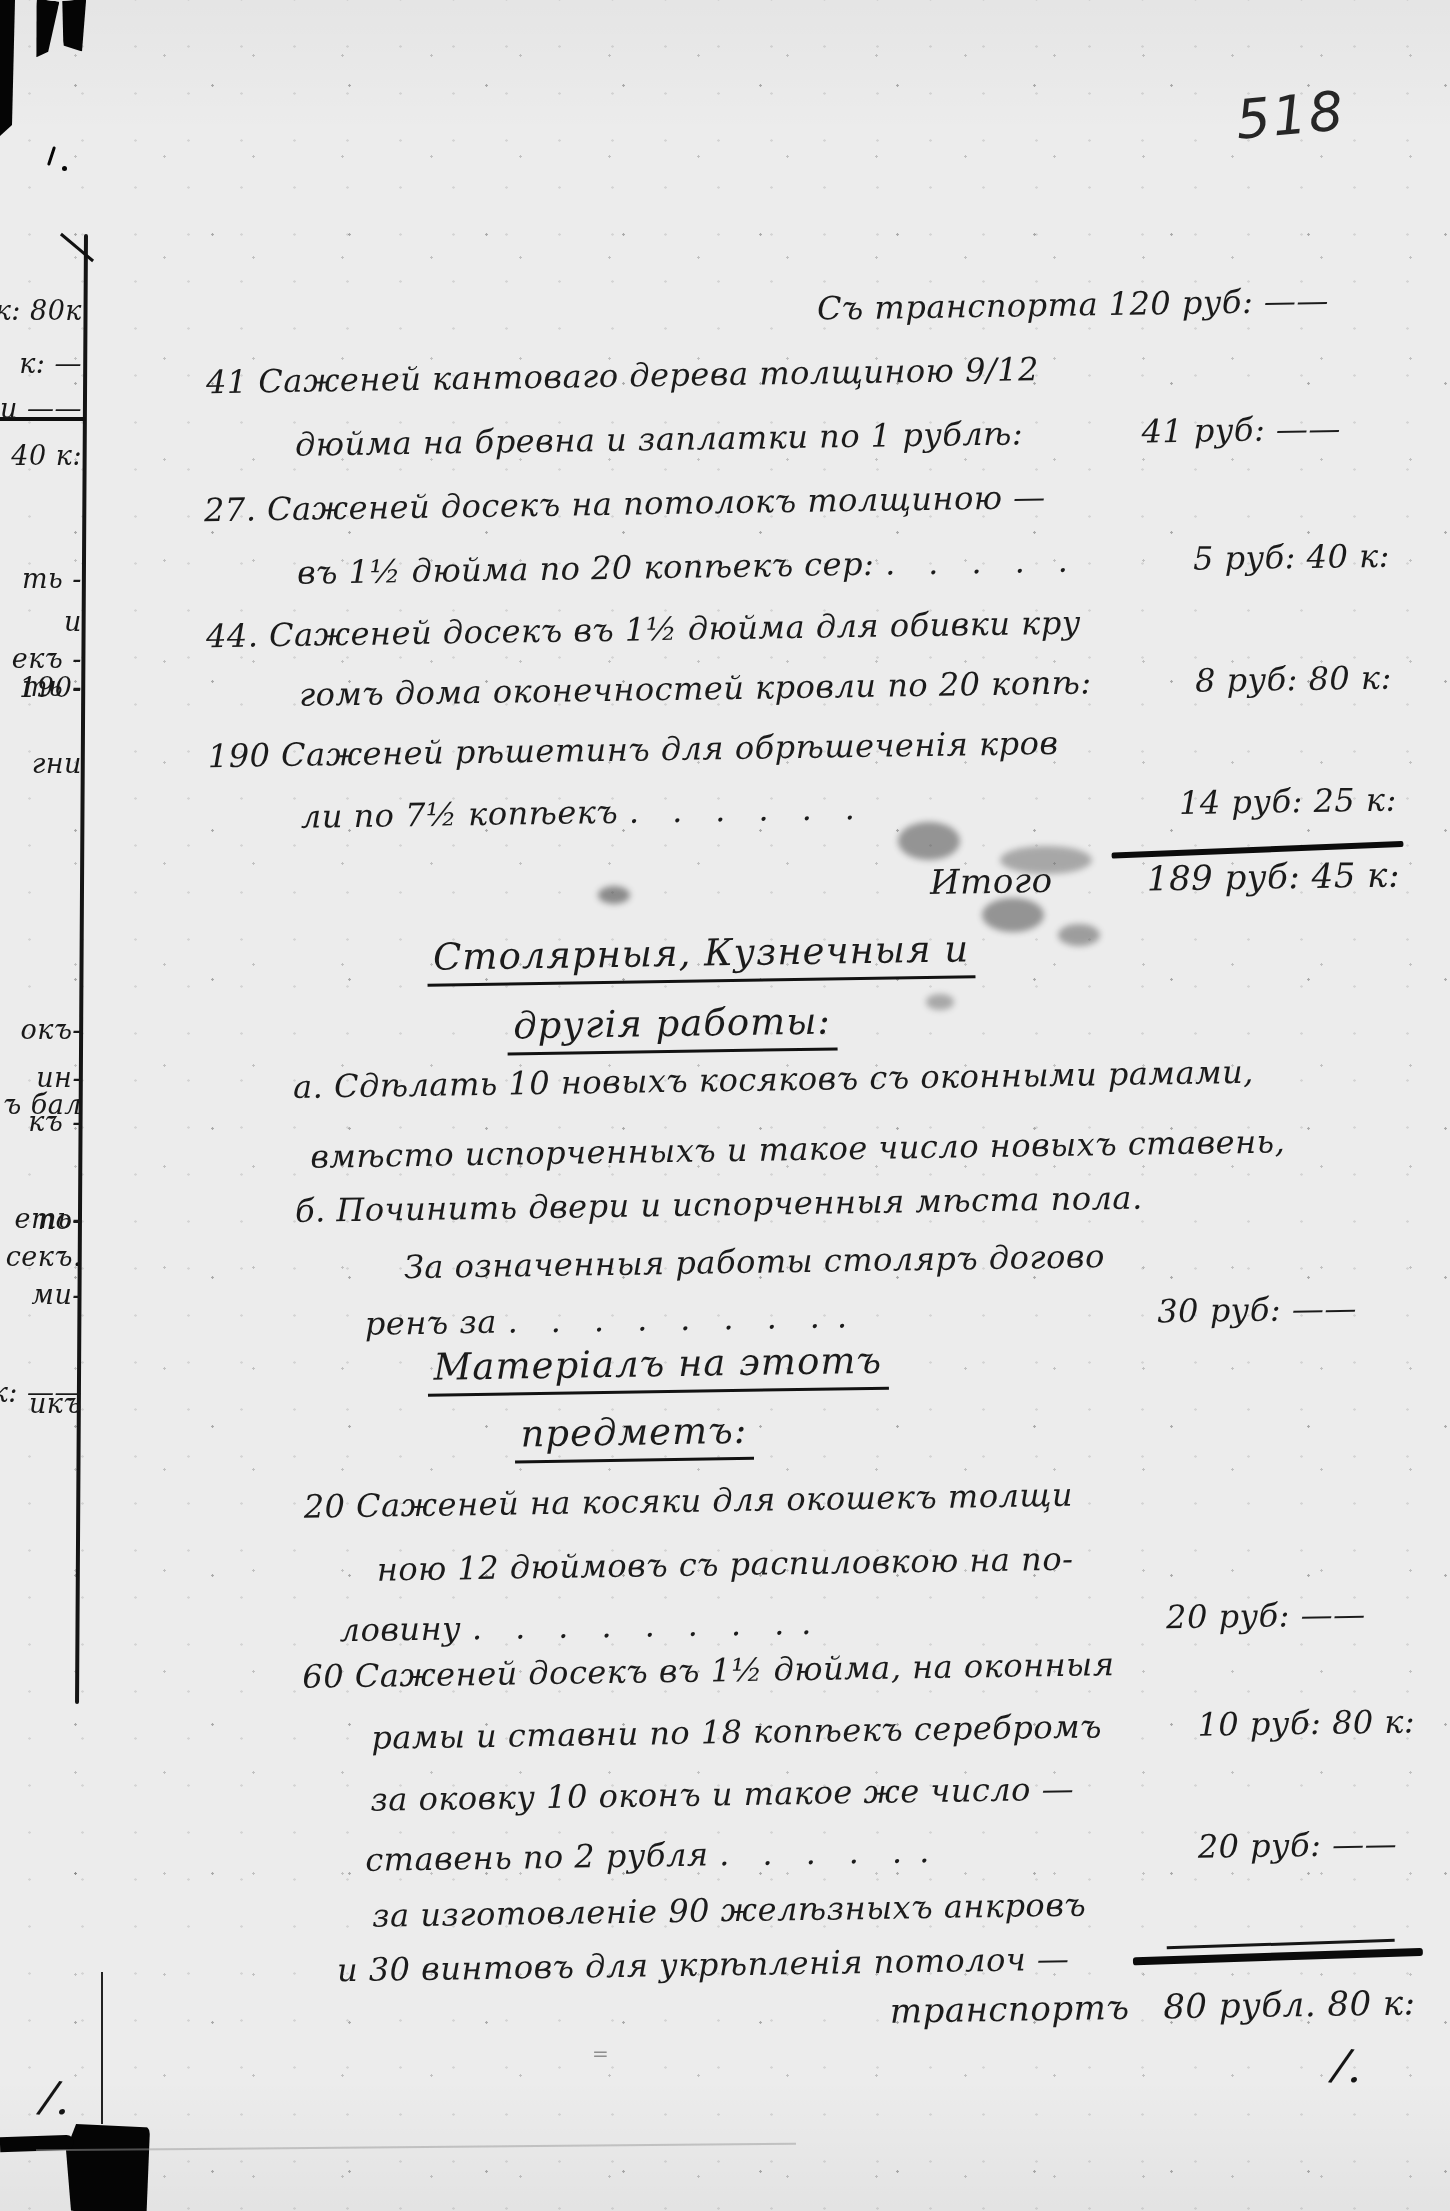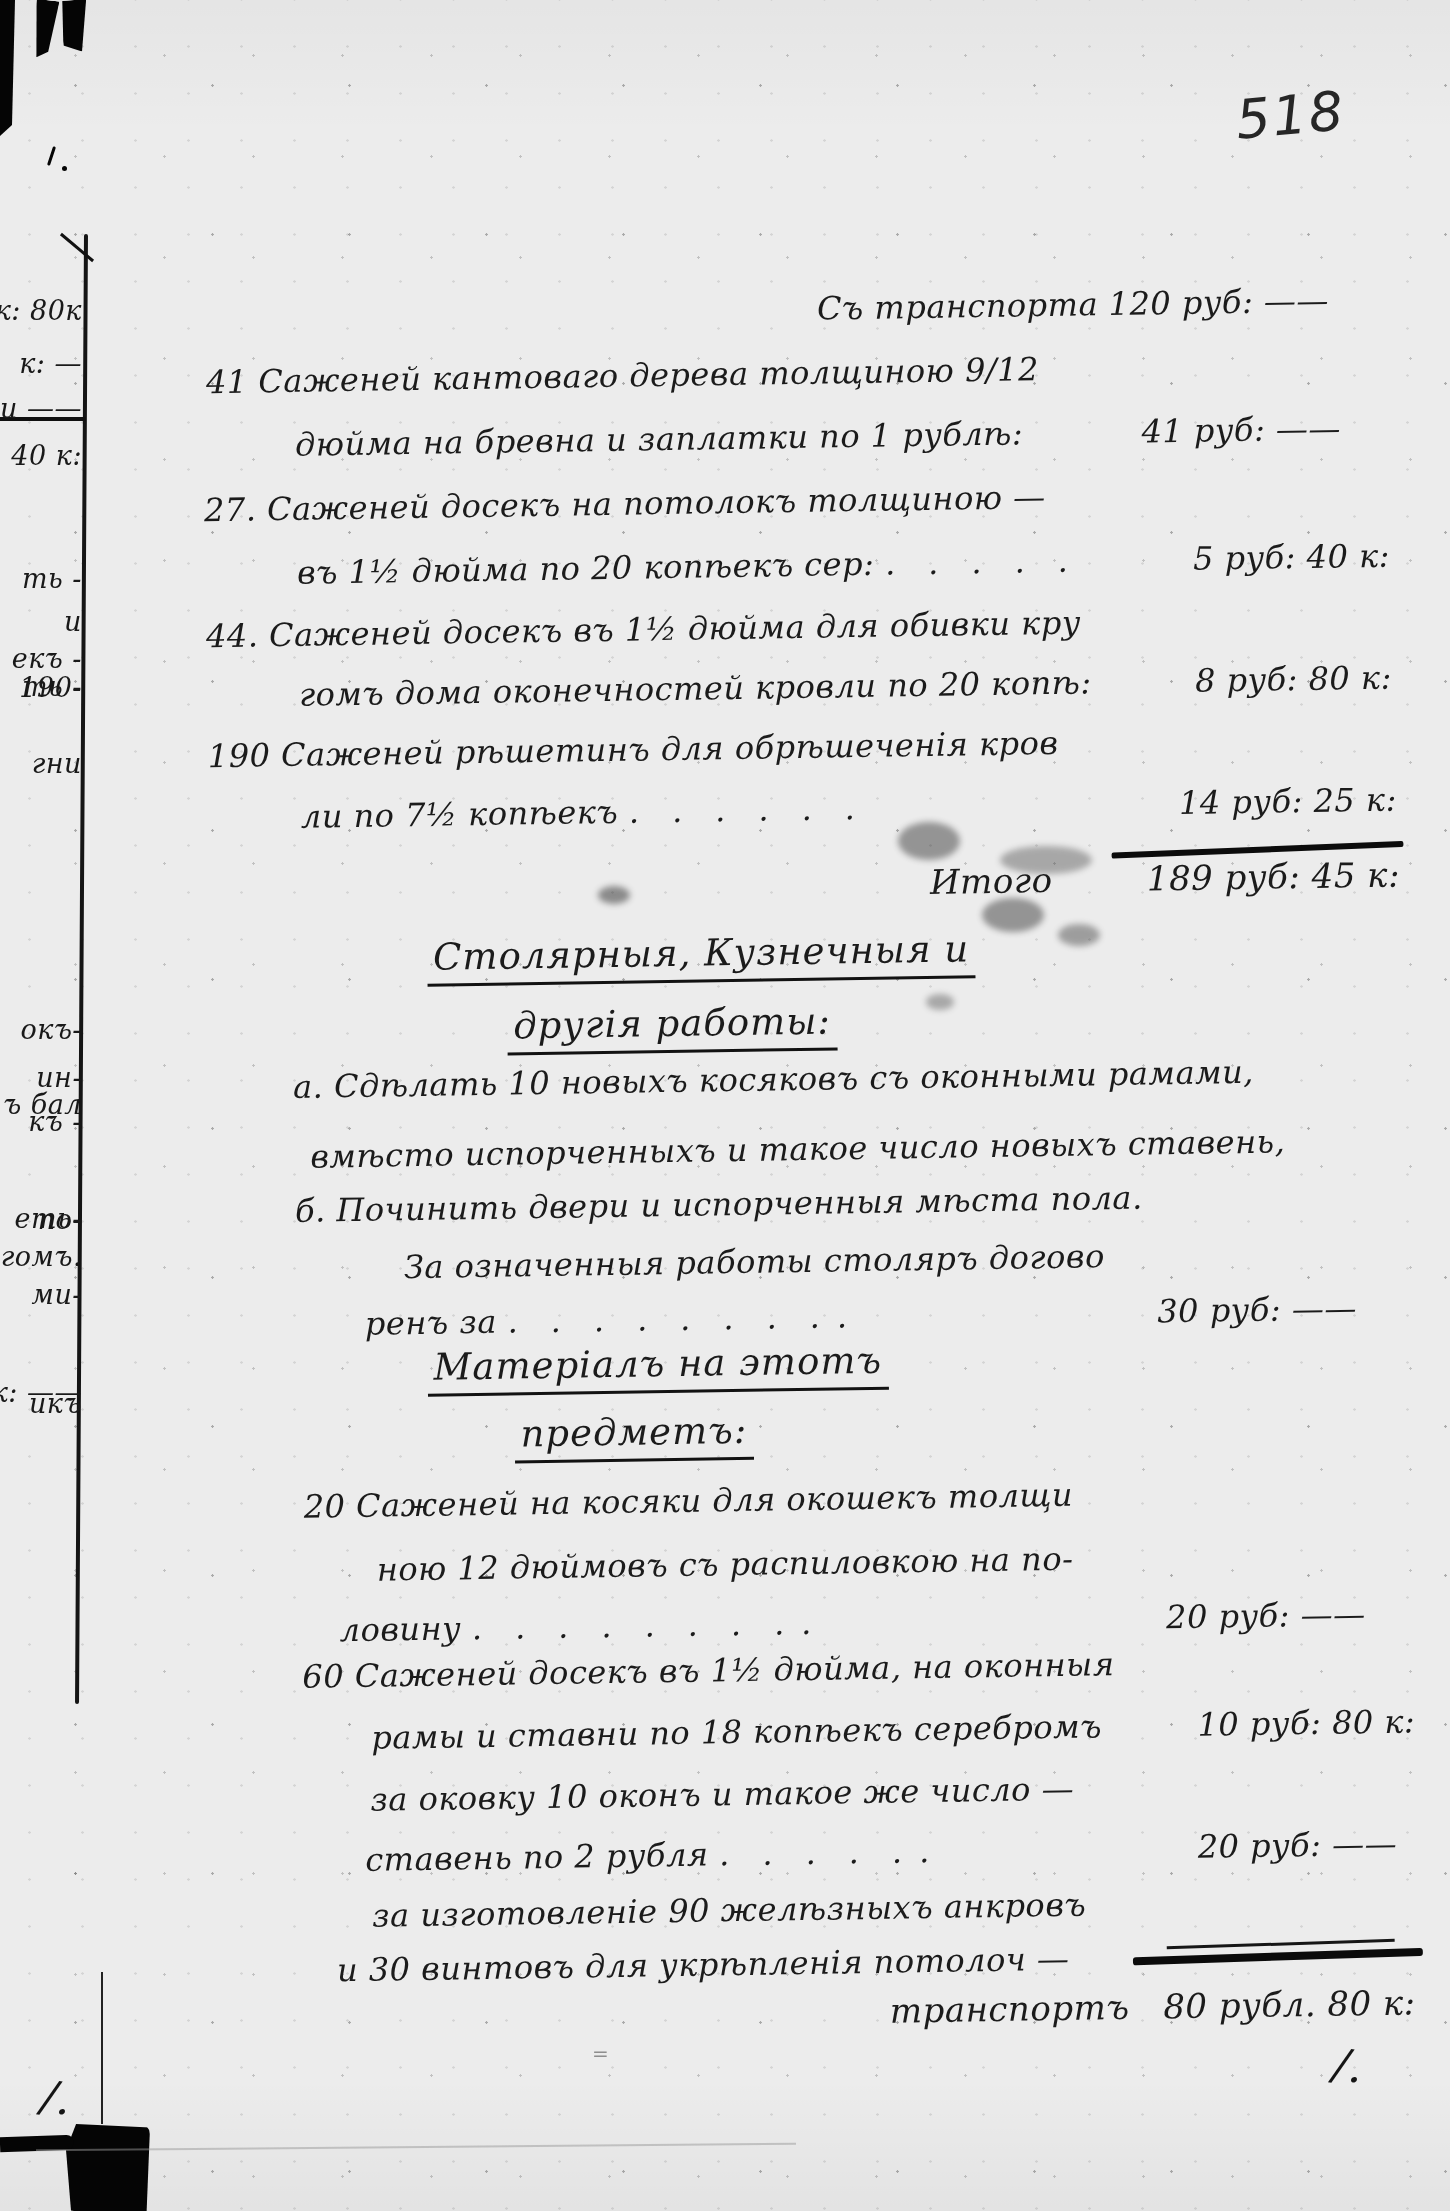--- a/index.html
+++ b/index.html
@@ -97,21 +97,21 @@
     <div class="mf" style="top:643px">екъ -</div>
     <div class="mf" style="top:671px">ть -</div>
     <div class="mf" style="top:672px">190-</div>
     <div class="mf" style="top:748px">гни</div>
     <div class="mf" style="top:1014px">окъ-</div>
     <div class="mf" style="top:1106px">къ -</div>
     <div class="mf" style="top:1089px">ъ бал</div>
     <div class="mf" style="top:1062px">ин-</div>
     <div class="mf" style="top:1204px">по-</div>
     <div class="mf" style="top:1203px">еть-</div>
-    <div class="mf" style="top:1241px">гомъ.</div>
+    <div class="mf" style="top:1241px">секъ.</div>
     <div class="mf" style="top:1279px">ми-</div>
     <div class="mf" style="top:1388px">икъ</div>
     <div class="mf" style="top:1377px">к: ——</div>
   </div>
 
   <div class="smudge" style="left:898px;top:822px;width:62px;height:38px;opacity:.45"></div>
   <div class="smudge" style="left:1000px;top:846px;width:92px;height:28px;opacity:.35"></div>
   <div class="smudge" style="left:598px;top:886px;width:32px;height:18px;opacity:.5"></div>
   <div class="smudge" style="left:982px;top:898px;width:62px;height:34px;opacity:.45"></div>
   <div class="smudge" style="left:1058px;top:924px;width:42px;height:22px;opacity:.4"></div>

